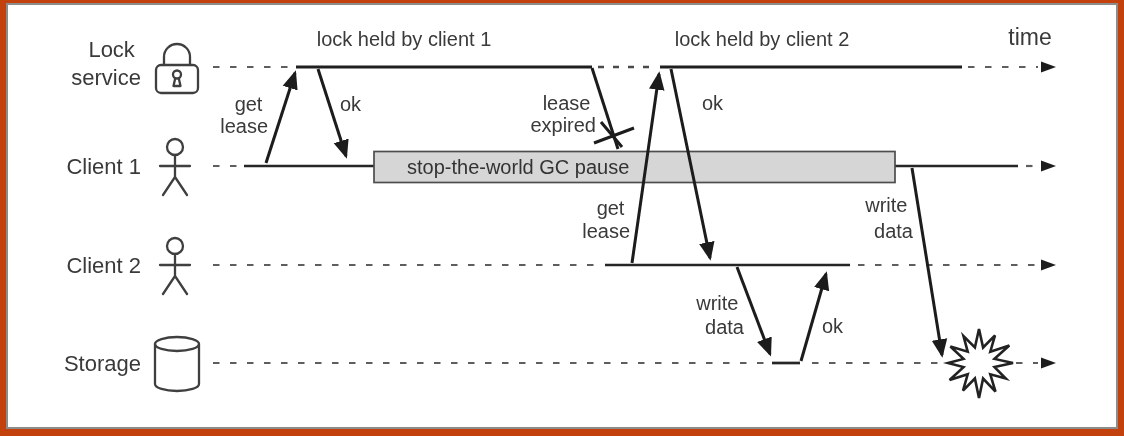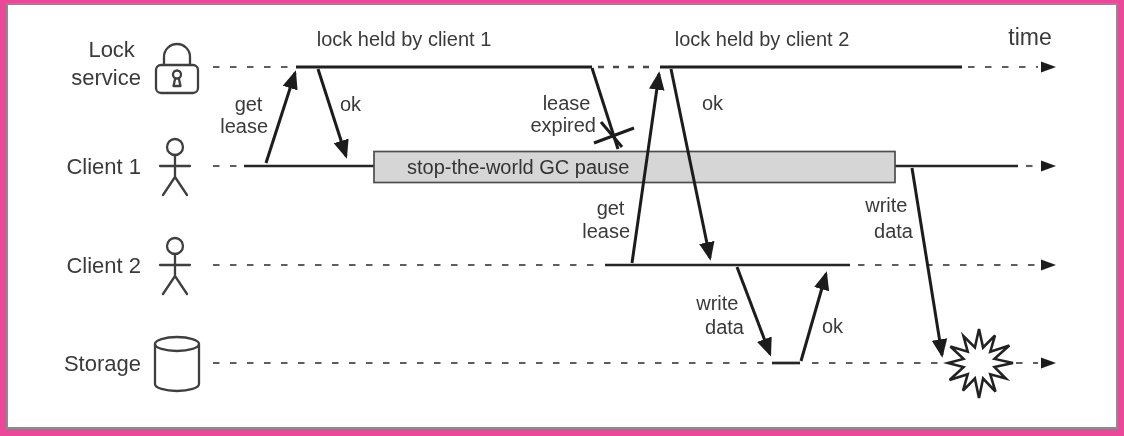--- a/index.html
+++ b/index.html
@@ -1,19 +1,19 @@
 <!DOCTYPE html>
 <html><head>
 <meta charset="utf-8">
 <style>
   html,body { margin:0; padding:0; background:#ffffff; }
   .canvas {
     position:relative;
     width:1124px; height:436px;
-    background:#ec4899;
+    background:#c2410c;
     font-family:"Liberation Sans", sans-serif;
   }
   svg { display:block; }
 
   
   .lane-dash   { stroke:#5e5e5e; stroke-width:2.2; stroke-dasharray:6.5 10.5; fill:none; }
   .lane-dash-s { stroke:#4a4a4a; stroke-width:2.4; stroke-dasharray:6 9;      fill:none; }
   .lane-solid  { stroke:#262626; stroke-width:2.7; fill:none; }
   .lock-held   { stroke:#1f1f1f; stroke-width:3.2; fill:none; }
   .msg-line    { stroke:#1c1c1c; stroke-width:3;   fill:none; }

